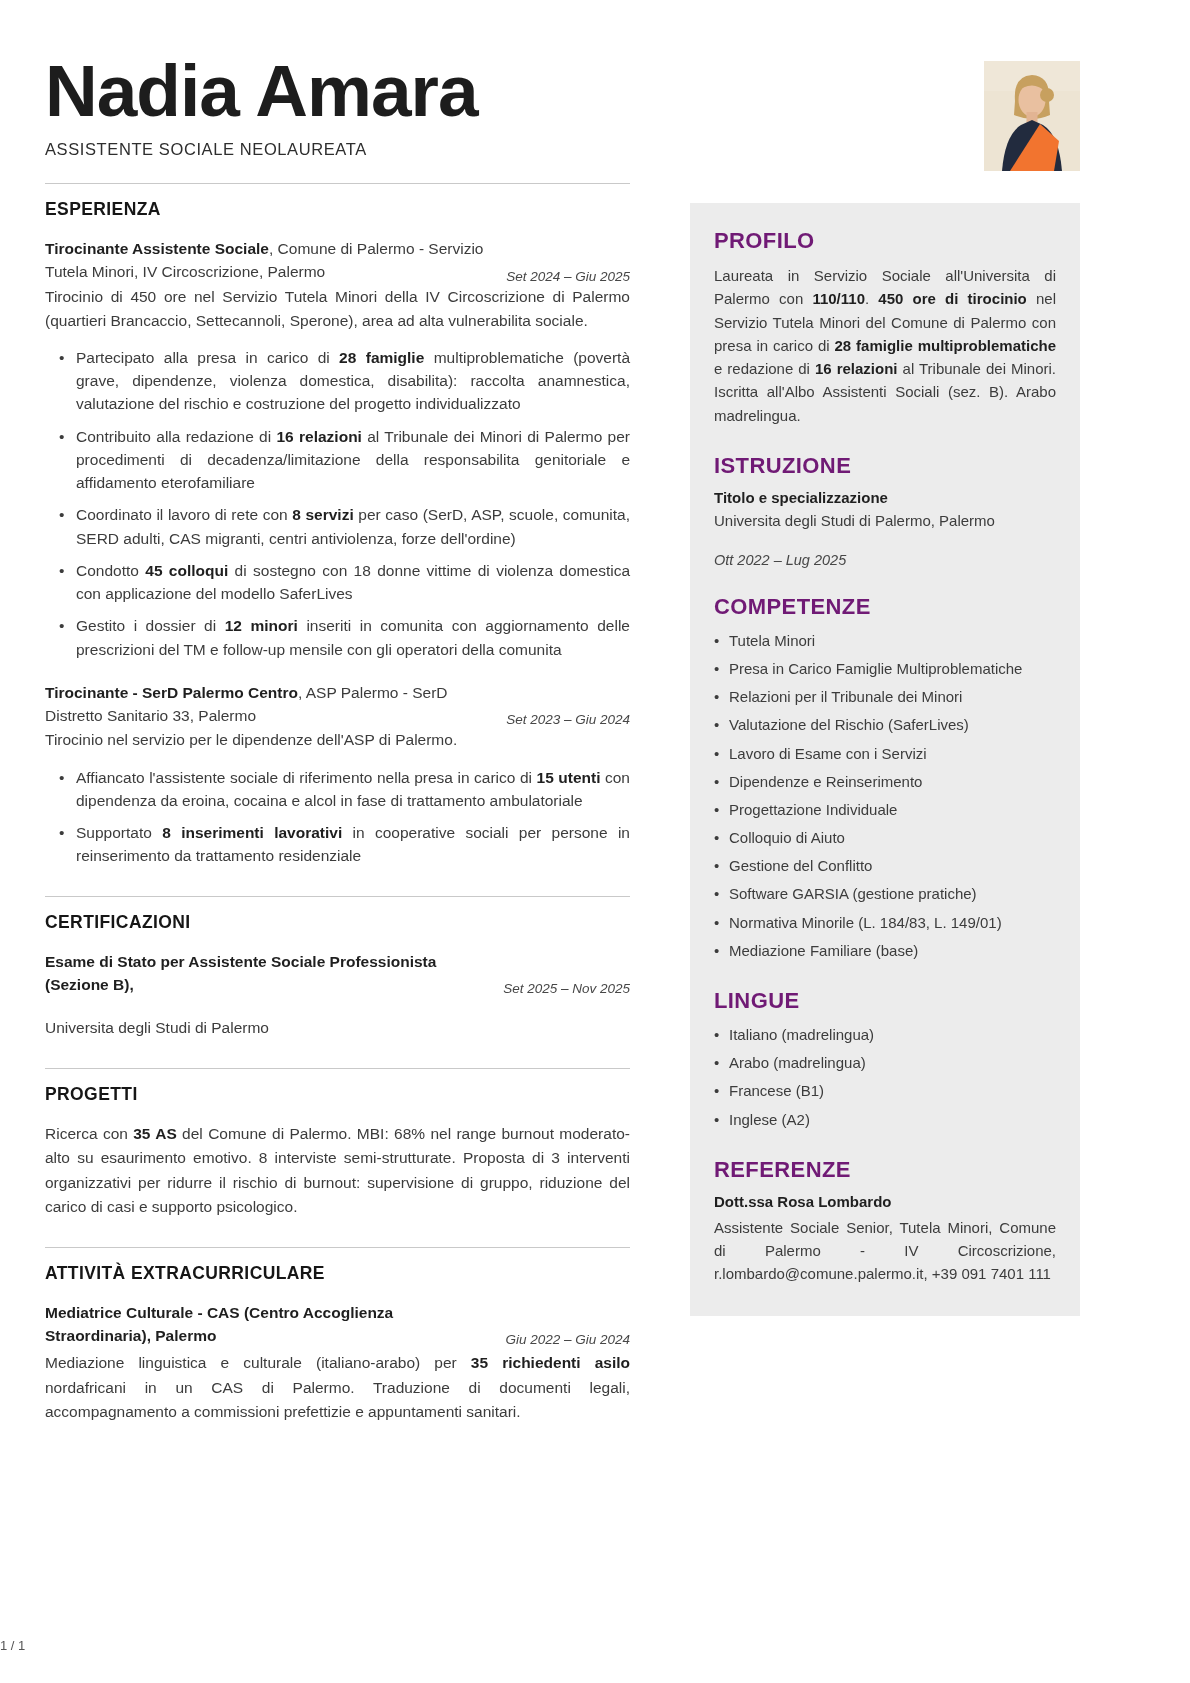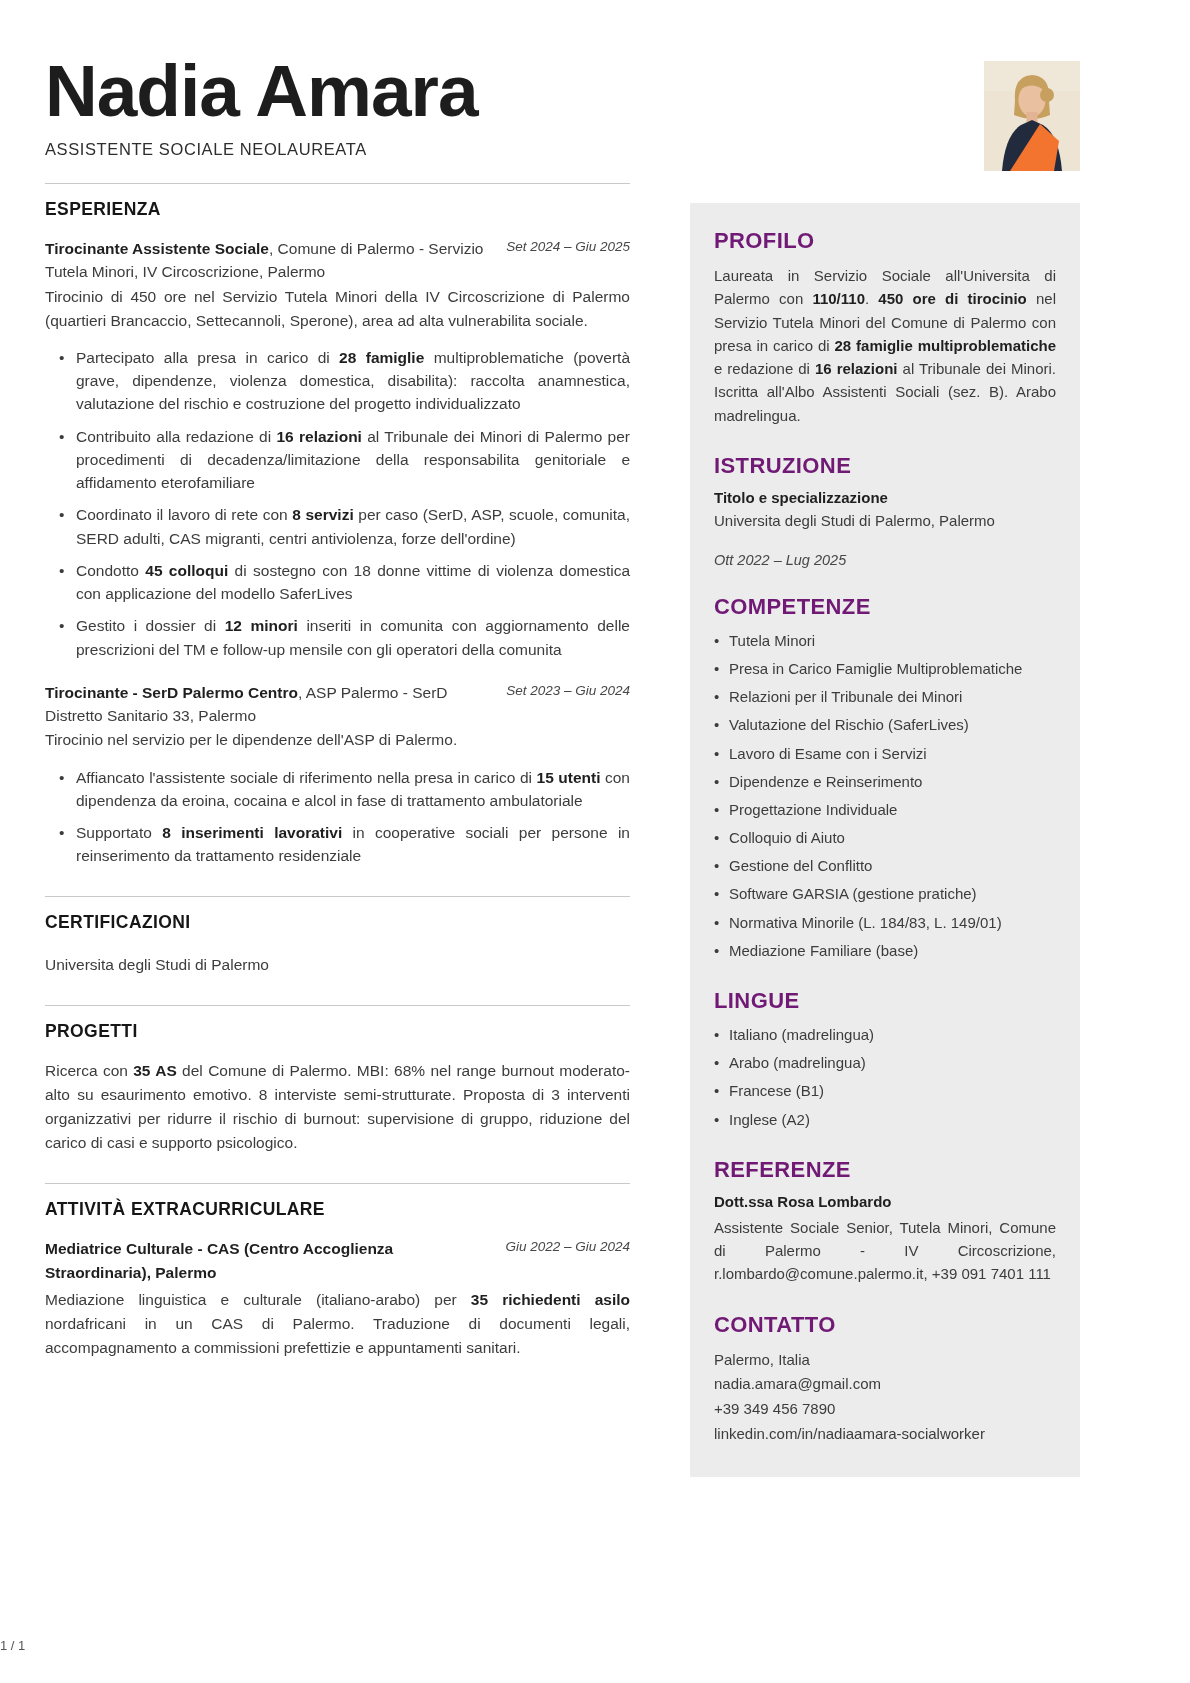--- a/index.html
+++ b/index.html
@@ -15,21 +15,21 @@
   
   .photo{position:absolute;left:984px;top:61px;width:96px;height:110px;overflow:hidden;background:#ede4d3}
   .photo svg{display:block;width:100%;height:100%}
 
   
   .main{position:absolute;left:45px;top:183px;width:585px}
   section.msec{margin-bottom:28px}
   hr.rule{border:none;border-top:1px solid #c9c9c9;margin:0 0 15px 0}
   h2.sec-h{font-size:17.5px;font-weight:700;color:#161616;letter-spacing:.4px;margin:0 0 17px}
   .job{margin-bottom:20px}
-  .job-head{display:flex;align-items:flex-start}
+  .job-head{display:flex;align-items:flex-end}
   .job-title{flex:1;font-size:15.5px;line-height:1.5;color:#3c3c3c}
   .job-dates{margin-left:14px;font-size:13.5px;font-style:italic;color:#474747;white-space:nowrap;padding-top:2px}
   .job-summary{font-size:15.5px;line-height:1.56;text-align:justify;margin-top:1px}
   ul.blts{list-style:none;margin:13px 0 0 14px}
   ul.blts li{position:relative;padding-left:17px;font-size:15.5px;line-height:1.5;text-align:justify;margin-bottom:9px}
   ul.blts li::before{content:"\2022";position:absolute;left:0;top:0;color:#3c3c3c}
   strong{font-weight:700;color:#1f1f1f}
   .cert-line2{font-size:15.5px;line-height:1.56;margin-top:20px}
   .rich-par{font-size:15.5px;line-height:1.56;text-align:justify}
 
@@ -105,20 +105,24 @@
         <ul class="blts">
             <li>Affiancato l'assistente sociale di riferimento nella presa in carico di <strong>15 utenti</strong> con dipendenza da eroina, cocaina e alcol in fase di trattamento ambulatoriale</li>
             <li>Supportato <strong>8 inserimenti lavorativi</strong> in cooperative sociali per persone in reinserimento da trattamento residenziale</li>
           </ul>
       </article>
     </section>
 
     <section class="msec">
       <hr class="rule">
       <h2 class="sec-h">CERTIFICAZIONI</h2>
+      <div class="job-head">
+        <p class="job-title"><strong>Esame di Stato per Assistente Sociale Professionista (Sezione B),</strong></p>
+        <span class="job-dates">Set 2025 – Nov 2025</span>
+      </div>
       <p class="cert-line2">Universita degli Studi di Palermo</p>
     </section>
 
     <section class="msec">
       <hr class="rule">
       <h2 class="sec-h">PROGETTI</h2>
       <p class="rich-par">Ricerca con <strong>35 AS</strong> del Comune di Palermo. MBI: 68% nel range burnout moderato-alto su esaurimento emotivo. 8 interviste semi-strutturate. Proposta di 3 interventi organizzativi per ridurre il rischio di burnout: supervisione di gruppo, riduzione del carico di casi e supporto psicologico.</p>
     </section>
 
     <section class="msec">
@@ -174,27 +178,18 @@
           <li>Inglese (A2)</li>
         </ul>
     </section>
 
     <section class="sb-sec">
       <h2 class="sb-h">REFERENZE</h2>
       <p class="ref-name">Dott.ssa Rosa Lombardo</p>
       <p class="sb-text">Assistente Sociale Senior, Tutela Minori, Comune di Palermo - IV Circoscrizione, r.lombardo@comune.palermo.it, +39 091 7401 111</p>
     </section>
 
-    <section class="sb-sec">
-      <h2 class="sb-h">CONTATTO</h2>
-      <div>
-          <p class="contact-line">Palermo, Italia</p>
-          <p class="contact-line">nadia.amara@gmail.com</p>
-          <p class="contact-line">+39 349 456 7890</p>
-          <p class="contact-line">linkedin.com/in/nadiaamara-socialworker</p>
-        </div>
-    </section>
 
   </aside>
 
   <div class="footer">1 / 1</div>
 
 </div>
 
 </body></html>

